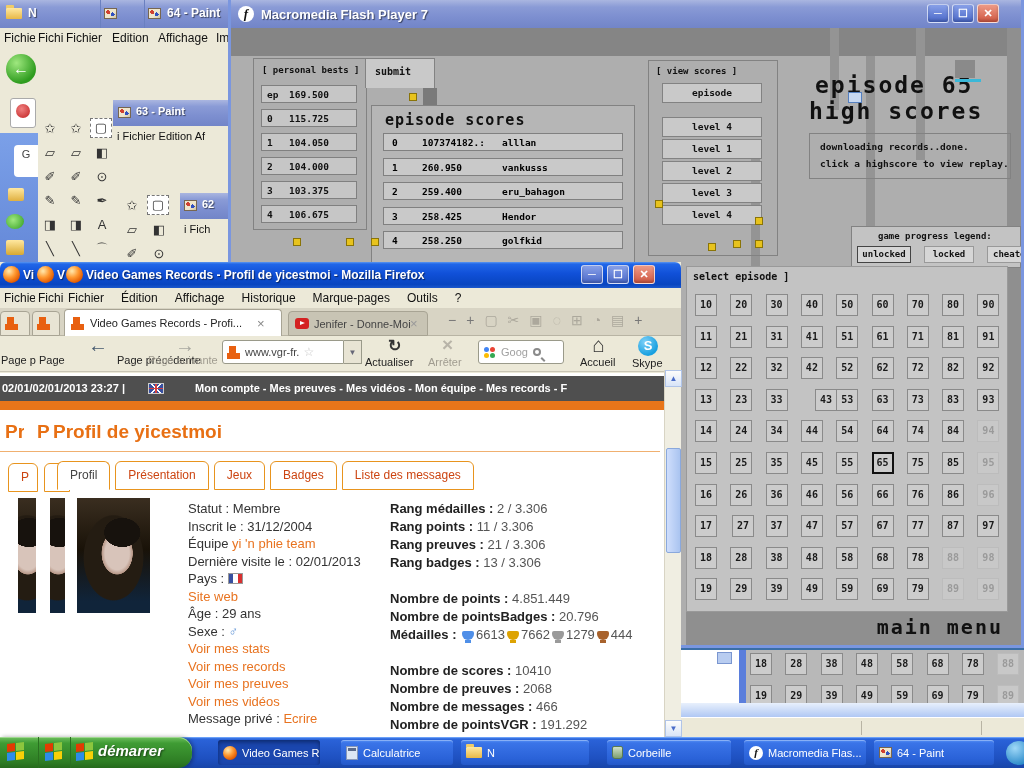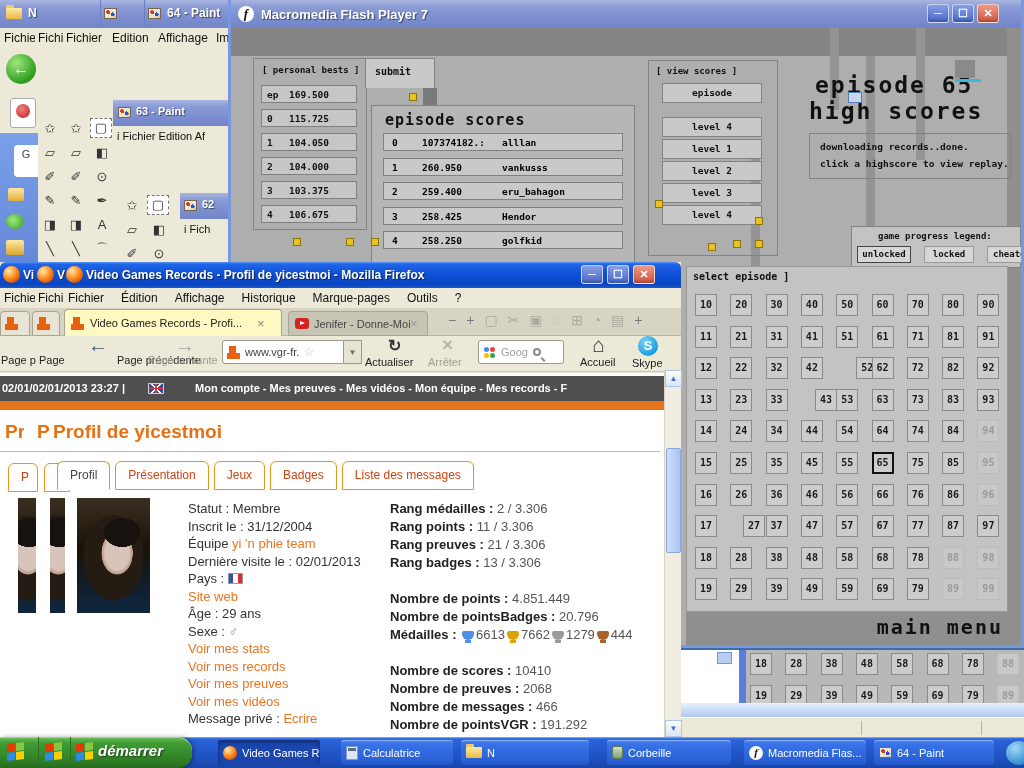--- a/index.html
+++ b/index.html
@@ -316,21 +316,21 @@
           <div class="gcell" style="left: 113.9px; top: 58.6px;">41</div>
           <div class="gcell" style="left: 149.2px; top: 58.6px;">51</div>
           <div class="gcell" style="left: 184.5px; top: 58.6px;">61</div>
           <div class="gcell" style="left: 219.8px; top: 58.6px;">71</div>
           <div class="gcell" style="left: 255.1px; top: 58.6px;">81</div>
           <div class="gcell" style="left: 290.4px; top: 58.6px;">91</div>
           <div class="gcell" style="left: 8px; top: 90.2px;">12</div>
           <div class="gcell" style="left: 43.3px; top: 90.2px;">22</div>
           <div class="gcell" style="left: 78.6px; top: 90.2px;">32</div>
           <div class="gcell" style="left: 113.9px; top: 90.2px;">42</div>
-          <div class="gcell" style="left: 149.2px; top: 90.2px; margin-left: 20px;">52</div>
+          <div class="gcell" style="left: 149.2px; top: 90.2px;">52</div>
           <div class="gcell" style="left: 184.5px; top: 90.2px;">62</div>
           <div class="gcell" style="left: 219.8px; top: 90.2px;">72</div>
           <div class="gcell" style="left: 255.1px; top: 90.2px;">82</div>
           <div class="gcell" style="left: 290.4px; top: 90.2px;">92</div>
           <div class="gcell" style="left: 8px; top: 121.8px;">13</div>
           <div class="gcell" style="left: 43.3px; top: 121.8px;">23</div>
           <div class="gcell" style="left: 78.6px; top: 121.8px;">33</div>
           <div class="gcell" style="left: 128px; top: 121.8px;">43</div>
           <div class="gcell" style="left: 149.2px; top: 121.8px;">53</div>
           <div class="gcell" style="left: 184.5px; top: 121.8px;">63</div>
@@ -358,21 +358,21 @@
           <div class="gcell" style="left: 8px; top: 216.6px;">16</div>
           <div class="gcell" style="left: 43.3px; top: 216.6px;">26</div>
           <div class="gcell" style="left: 78.6px; top: 216.6px;">36</div>
           <div class="gcell" style="left: 113.9px; top: 216.6px;">46</div>
           <div class="gcell" style="left: 149.2px; top: 216.6px;">56</div>
           <div class="gcell" style="left: 184.5px; top: 216.6px;">66</div>
           <div class="gcell" style="left: 219.8px; top: 216.6px;">76</div>
           <div class="gcell" style="left: 255.1px; top: 216.6px;">86</div>
           <div class="gcell locked" style="left: 290.4px; top: 216.6px;">96</div>
           <div class="gcell" style="left: 8px; top: 248.2px;">17</div>
-          <div class="gcell" style="left: 56px; top: 248.2px;">27</div>
+          <div class="gcell" style="left: 45px; top: 248.2px;">27</div>
           <div class="gcell" style="left: 78.6px; top: 248.2px;">37</div>
           <div class="gcell" style="left: 113.9px; top: 248.2px;">47</div>
           <div class="gcell" style="left: 149.2px; top: 248.2px;">57</div>
           <div class="gcell" style="left: 184.5px; top: 248.2px;">67</div>
           <div class="gcell" style="left: 219.8px; top: 248.2px;">77</div>
           <div class="gcell" style="left: 255.1px; top: 248.2px;">87</div>
           <div class="gcell" style="left: 290.4px; top: 248.2px;">97</div>
           <div class="gcell" style="left: 8px; top: 279.8px;">18</div>
           <div class="gcell" style="left: 43.3px; top: 279.8px;">28</div>
           <div class="gcell" style="left: 78.6px; top: 279.8px;">38</div>
@@ -457,21 +457,21 @@
       </div>
   </div>
 
   <div style="height:28px;position:relative;background:#d8d4c4;border-bottom:1px solid #b8b4a4;">
     <div class="abs" style="left:0;top:3px;width:30px;height:25px;background:#e8e4d4;border:1px solid #a8a494;border-radius:4px 4px 0 0;overflow:hidden;">
       <div class="vgr-ico" style="margin:5px 0 0 4px;"></div>
     </div>
     <div class="abs" style="left:32px;top:3px;width:28px;height:25px;background:#e8e4d4;border:1px solid #a8a494;border-radius:4px 4px 0 0;overflow:hidden;">
       <div class="vgr-ico" style="margin:5px 0 0 4px;"></div>
     </div>
-    <div class="abs" style="left:64px;top:1px;width:218px;height:27px;background:#fef9c3;border:1px solid #a8a494;border-bottom:none;border-radius:4px 4px 0 0;display:flex;align-items:center;">
+    <div class="abs" style="left:64px;top:1px;width:218px;height:27px;background:#ffffff;border:1px solid #a8a494;border-bottom:none;border-radius:4px 4px 0 0;display:flex;align-items:center;">
       <div class="vgr-ico" style="margin-left:6px;flex:none;"></div>
       <span style="font-size:11px;color:#222;margin-left:6px;white-space:nowrap;overflow:hidden;width:165px;">Video Games Records - Profi...</span>
       <span style="color:#888;font-size:13px;margin-left:2px;">×</span>
     </div>
     <div class="abs" style="left:288px;top:3px;width:140px;height:25px;background:#c8c4b4;border:1px solid #a8a494;border-radius:4px 4px 0 0;display:flex;align-items:center;">
       <div class="yt-ico" style="margin-left:6px;flex:none;"></div>
       <span style="font-size:11px;color:#444;margin-left:5px;white-space:nowrap;overflow:hidden;width:96px;">Jenifer - Donne-Moi Le Tem...</span>
       <span style="color:#999;font-size:13px;">×</span>
     </div>
     <div id="ffToolIcons" style="position:absolute;left:448px;top:4px;display:flex;gap:10px;">

